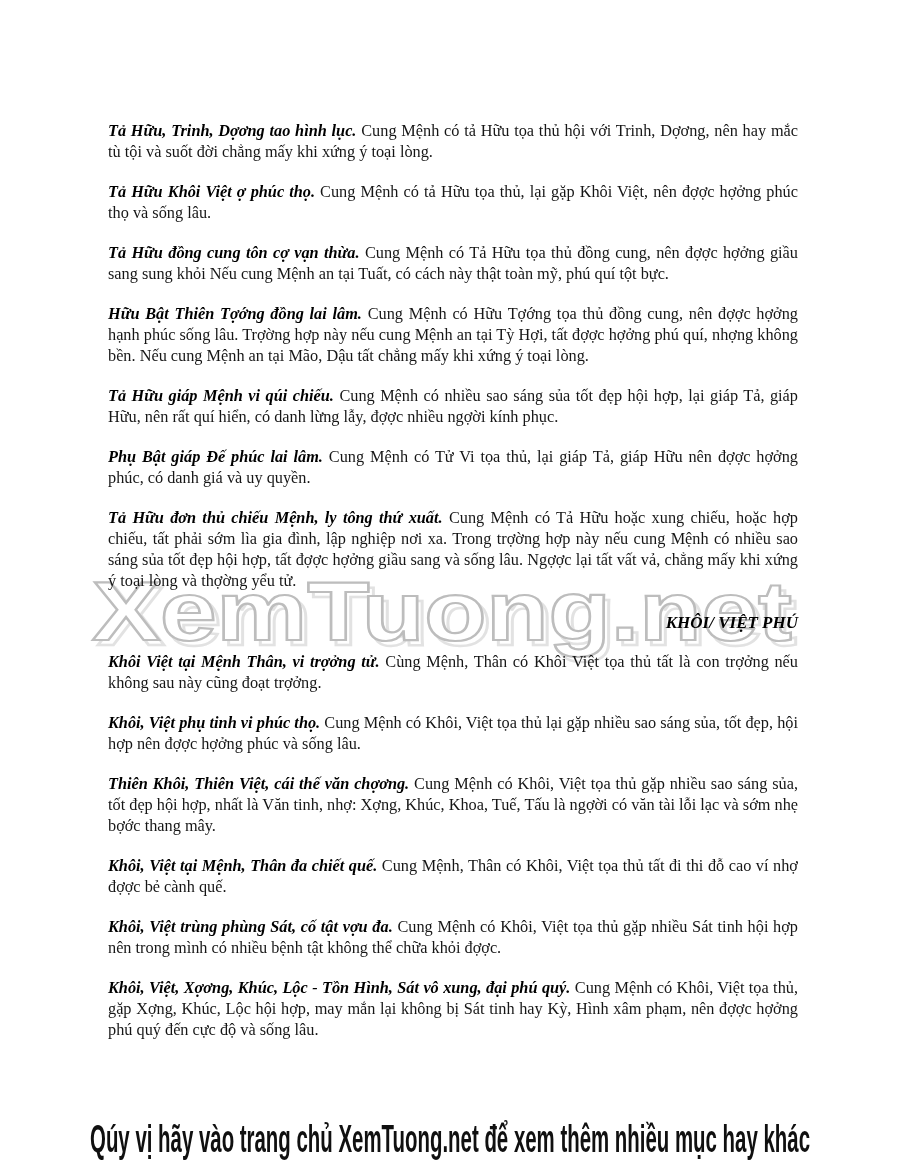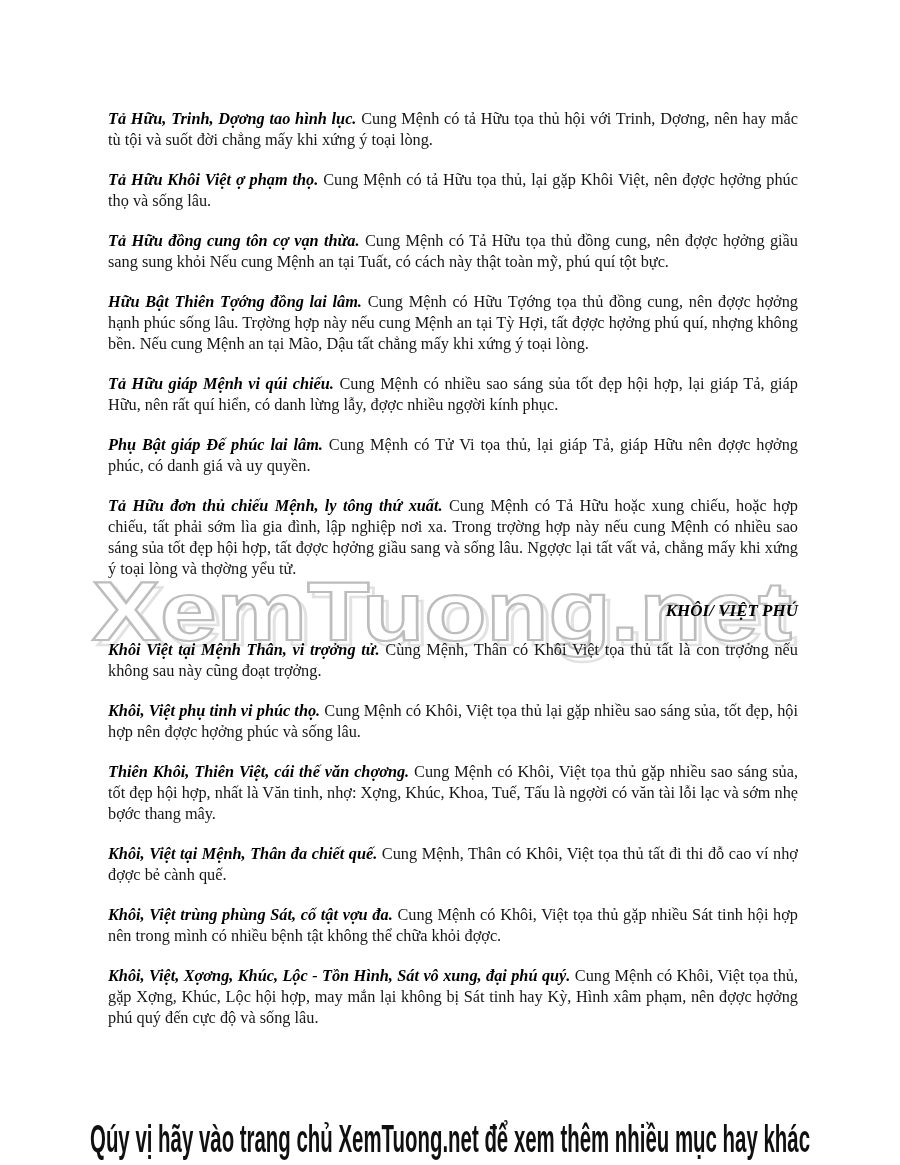--- a/index.html
+++ b/index.html
@@ -38,21 +38,21 @@
   .content {
     position:absolute;
     left:108px; top:104px;
     width:690px;
     z-index:2;
     font-size:16.3px;
     line-height:21px;
     color:#161616;
     text-align:justify;
   }
-  .para { margin:4px 0 19px 0; }
+  .para { margin:16px 0 19px 0; }
   .lead {
     font-weight:bold;
     font-style:italic;
     color:#000000;
   }
   .section-title {
     font-weight:bold;
     font-style:italic;
     font-size:17px;
     line-height:21px;
@@ -86,21 +86,21 @@
   </div>
 
   <div class="content">
 
     <p class="para">
       <span class="lead">Tả Hữu, Trinh, Dợơng tao hình lục.</span>
       <span class="ptext">Cung Mệnh có tả Hữu tọa thủ hội với Trinh, Dợơng, nên hay mắc tù tội và suốt đời chẳng mấy khi xứng ý toại lòng.</span>
     </p>
 
     <p class="para">
-      <span class="lead">Tả Hữu Khôi Việt ợ phạm thọ.</span>
+      <span class="lead">Tả Hữu Khôi Việt ợ phúc thọ.</span>
       <span class="ptext">Cung Mệnh có tả Hữu tọa thủ, lại gặp Khôi Việt, nên đợợc hợởng phúc thọ và sống lâu.</span>
     </p>
 
     <p class="para">
       <span class="lead">Tả Hữu đồng cung tôn cợ vạn thừa.</span>
       <span class="ptext">Cung Mệnh có Tả Hữu tọa thủ đồng cung, nên đợợc hợởng giầu sang sung khỏi Nếu cung Mệnh an tại Tuất, có cách này thật toàn mỹ, phú quí tột bực.</span>
     </p>
 
     <p class="para">
       <span class="lead">Hữu Bật Thiên Tợớng đồng lai lâm.</span>

